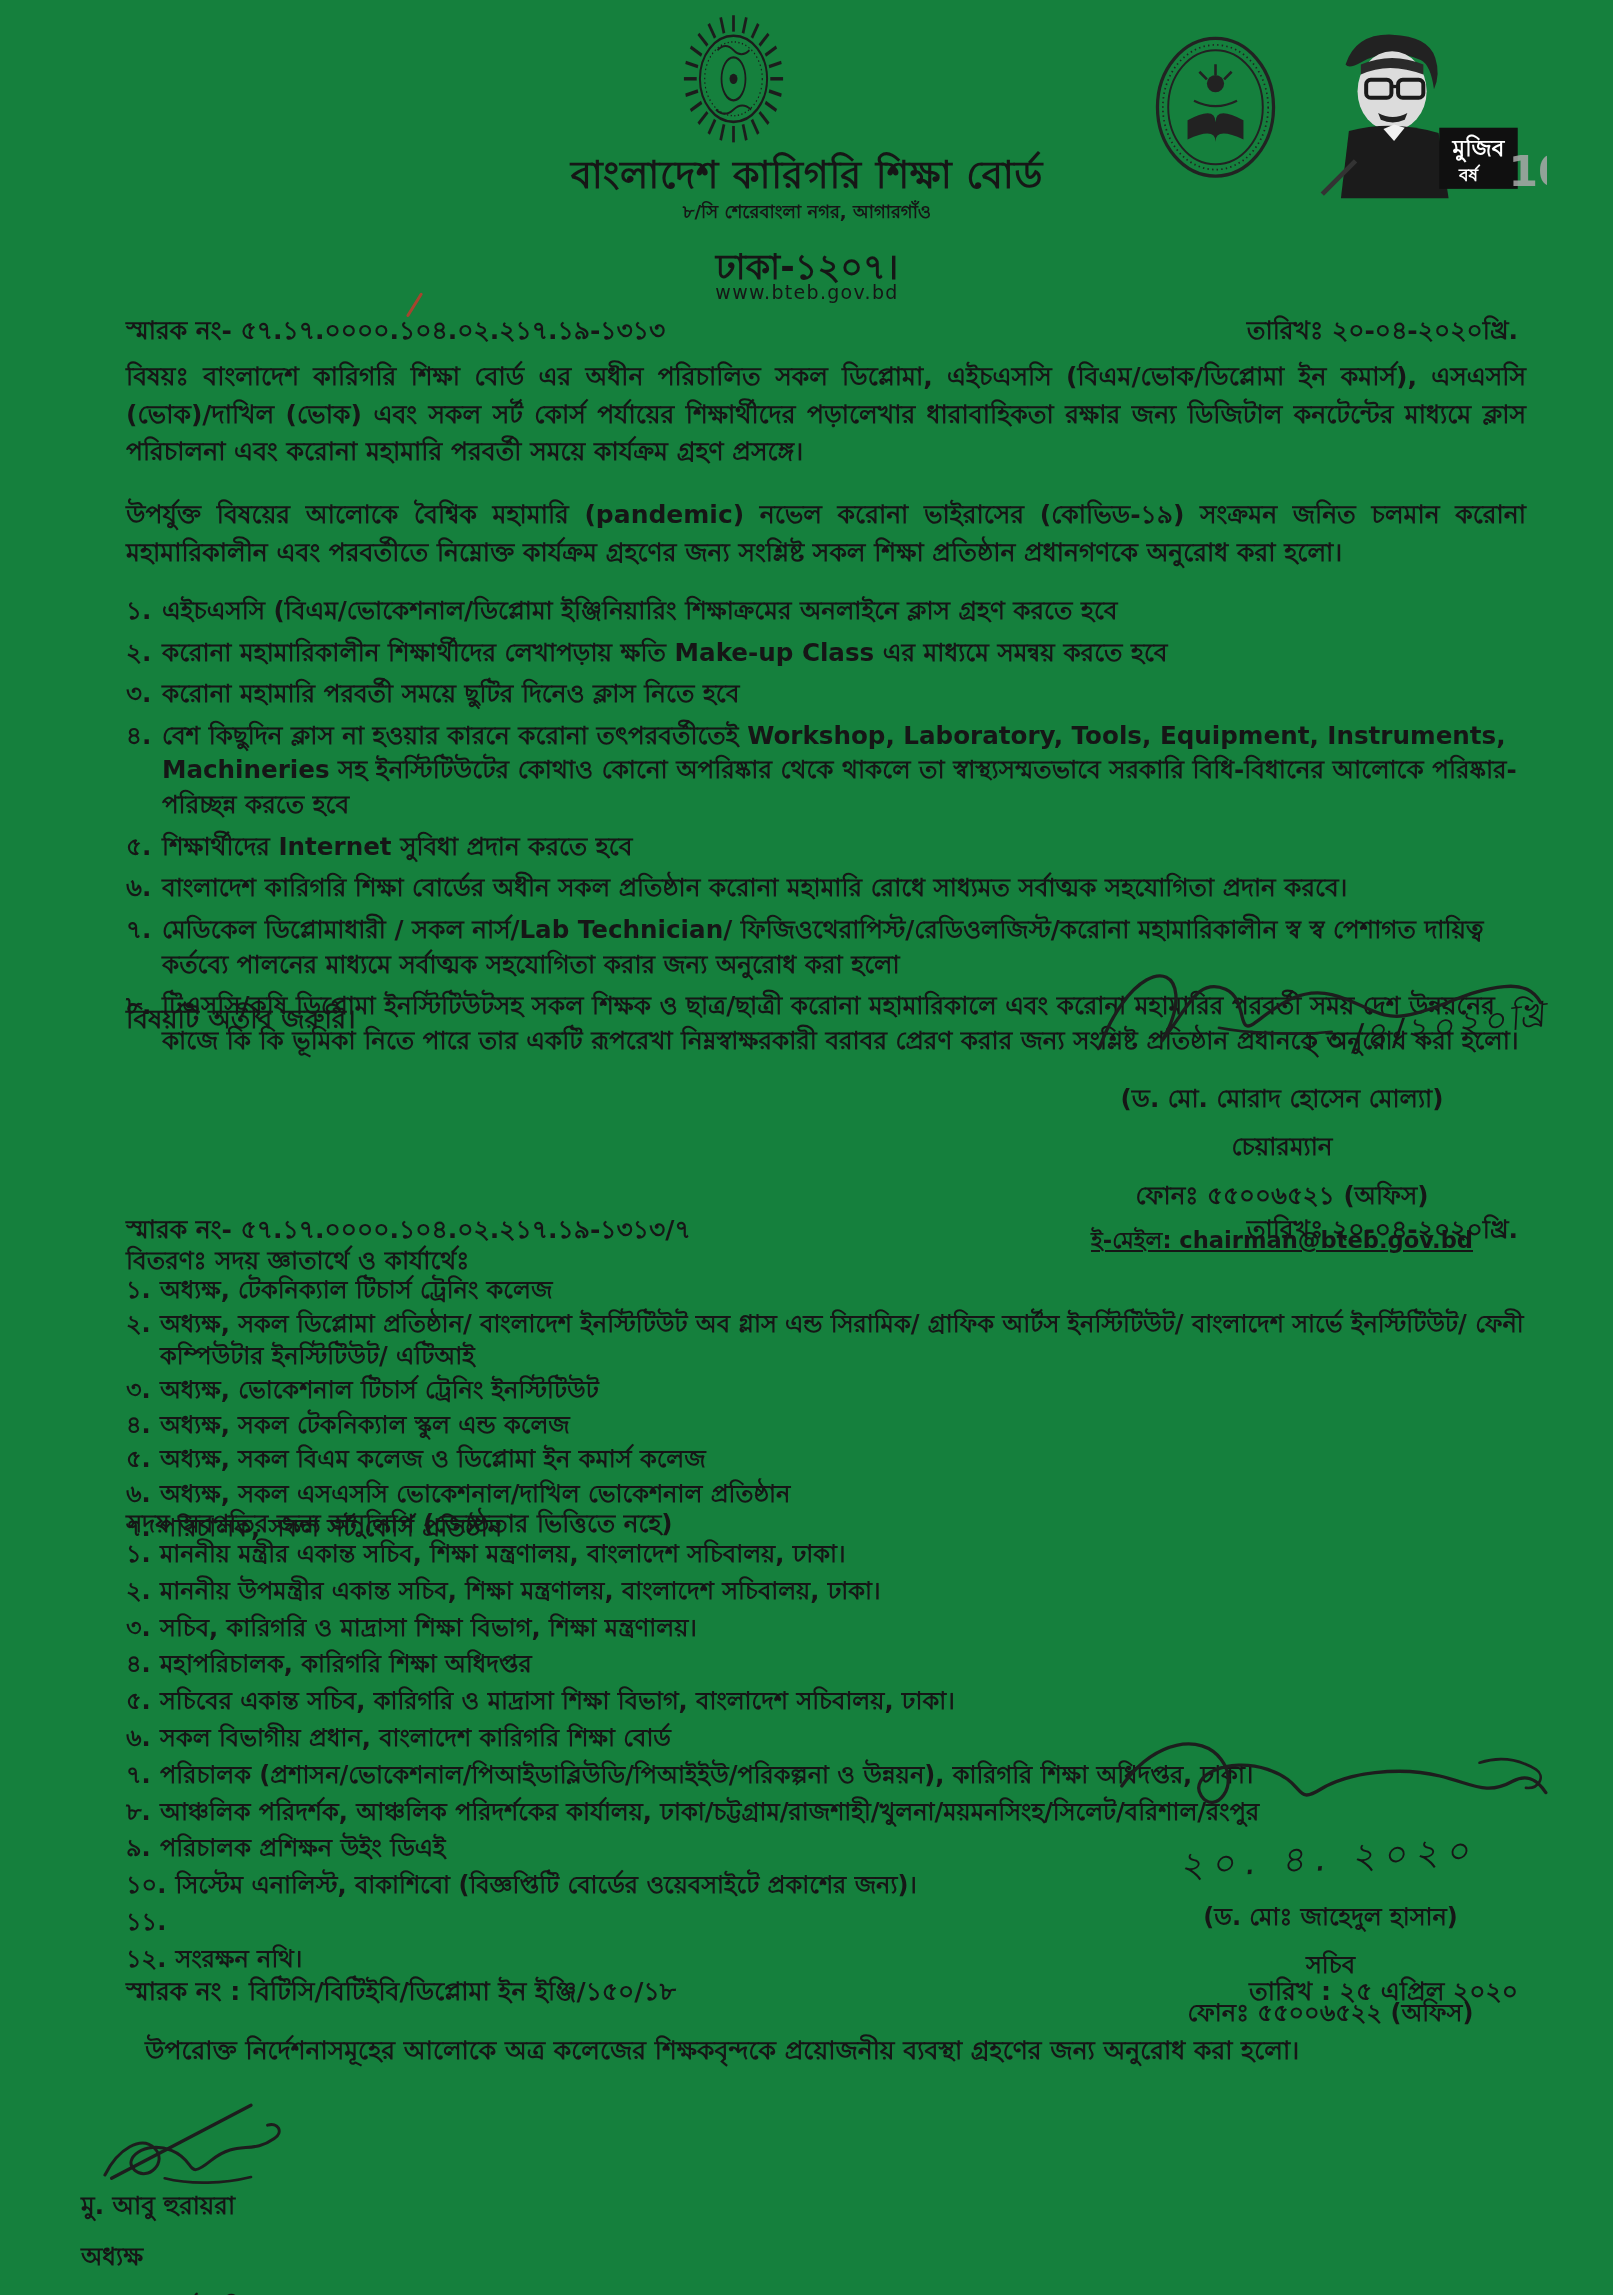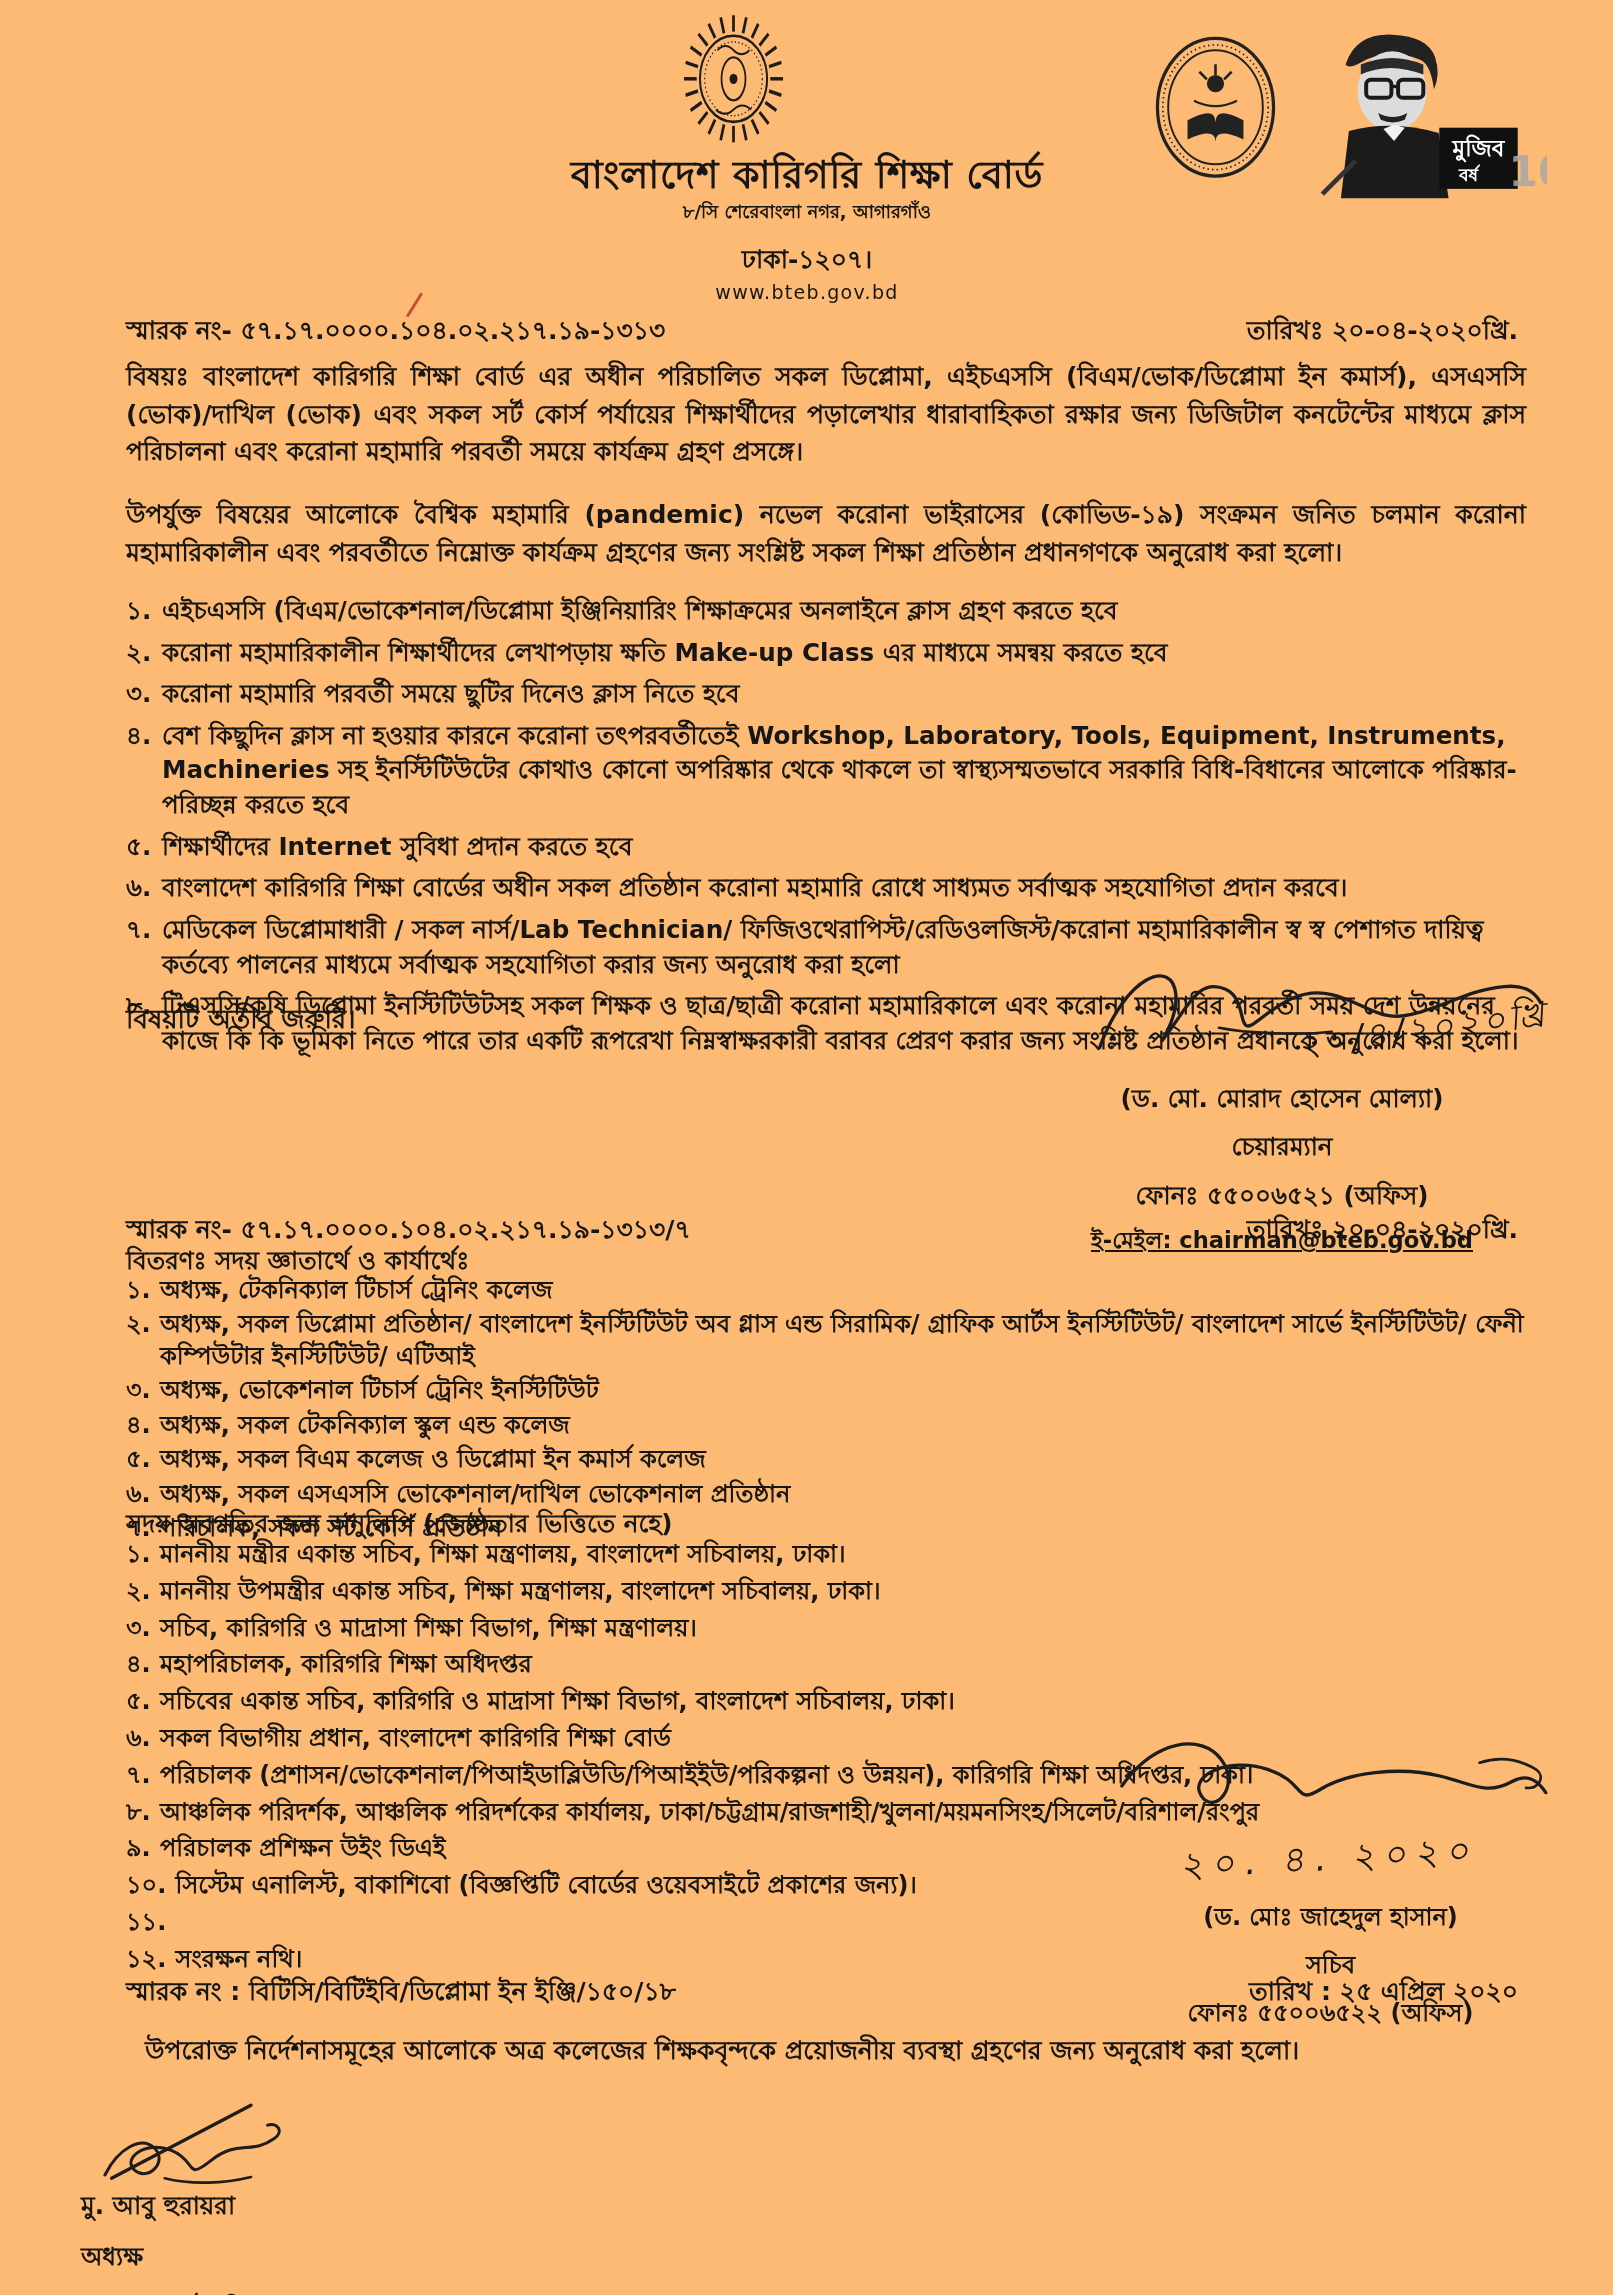--- a/index.html
+++ b/index.html
@@ -1,25 +1,25 @@
 <!DOCTYPE html>
 <html lang="bn" style="font-size:10.6px"><head>
 <meta charset="utf-8">
 <style>
   html,body{margin:0;padding:0;background:#888;}
   .page{
-    position:relative;width:1614px;height:2295px;background:#fdba74;
+    position:relative;width:1614px;height:2295px;background:#15803d;
     font-family:"DejaVu Sans","Liberation Sans",sans-serif;
     color:#161616;overflow:hidden;
   }
   
   .hdr-center{position:absolute;left:0;width:100%;text-align:center;}
   .org-name{top:145px;font-size:38px;font-weight:700;letter-spacing:0.7px;}
   .addr1{top:198px;font-size:18px;font-weight:600;}
-  .addr2{top:240px;font-size:25px;font-weight:600;}
+  .addr2{top:240px;font-size:35px;font-weight:600;}
   .website{top:281px;font-size:19px;font-weight:400;letter-spacing:1.3px;}
   .seal{position:absolute;left:672px;top:5.3px;width:123px;height:139px;}
   .emblem{position:absolute;left:1151px;top:32px;width:129px;height:149px;}
   .mujib{position:absolute;left:1309px;top:28px;width:238px;height:171px;}
   
   .meta-row{position:absolute;left:126px;right:96px;display:flex;
     justify-content:space-between;font-size:25px;font-weight:600;}
   .memo1-row{top:311px;align-items:flex-end;}
   .memo2-row{top:1210px;}
   .memo3-row{top:1972px;font-weight:700;}

